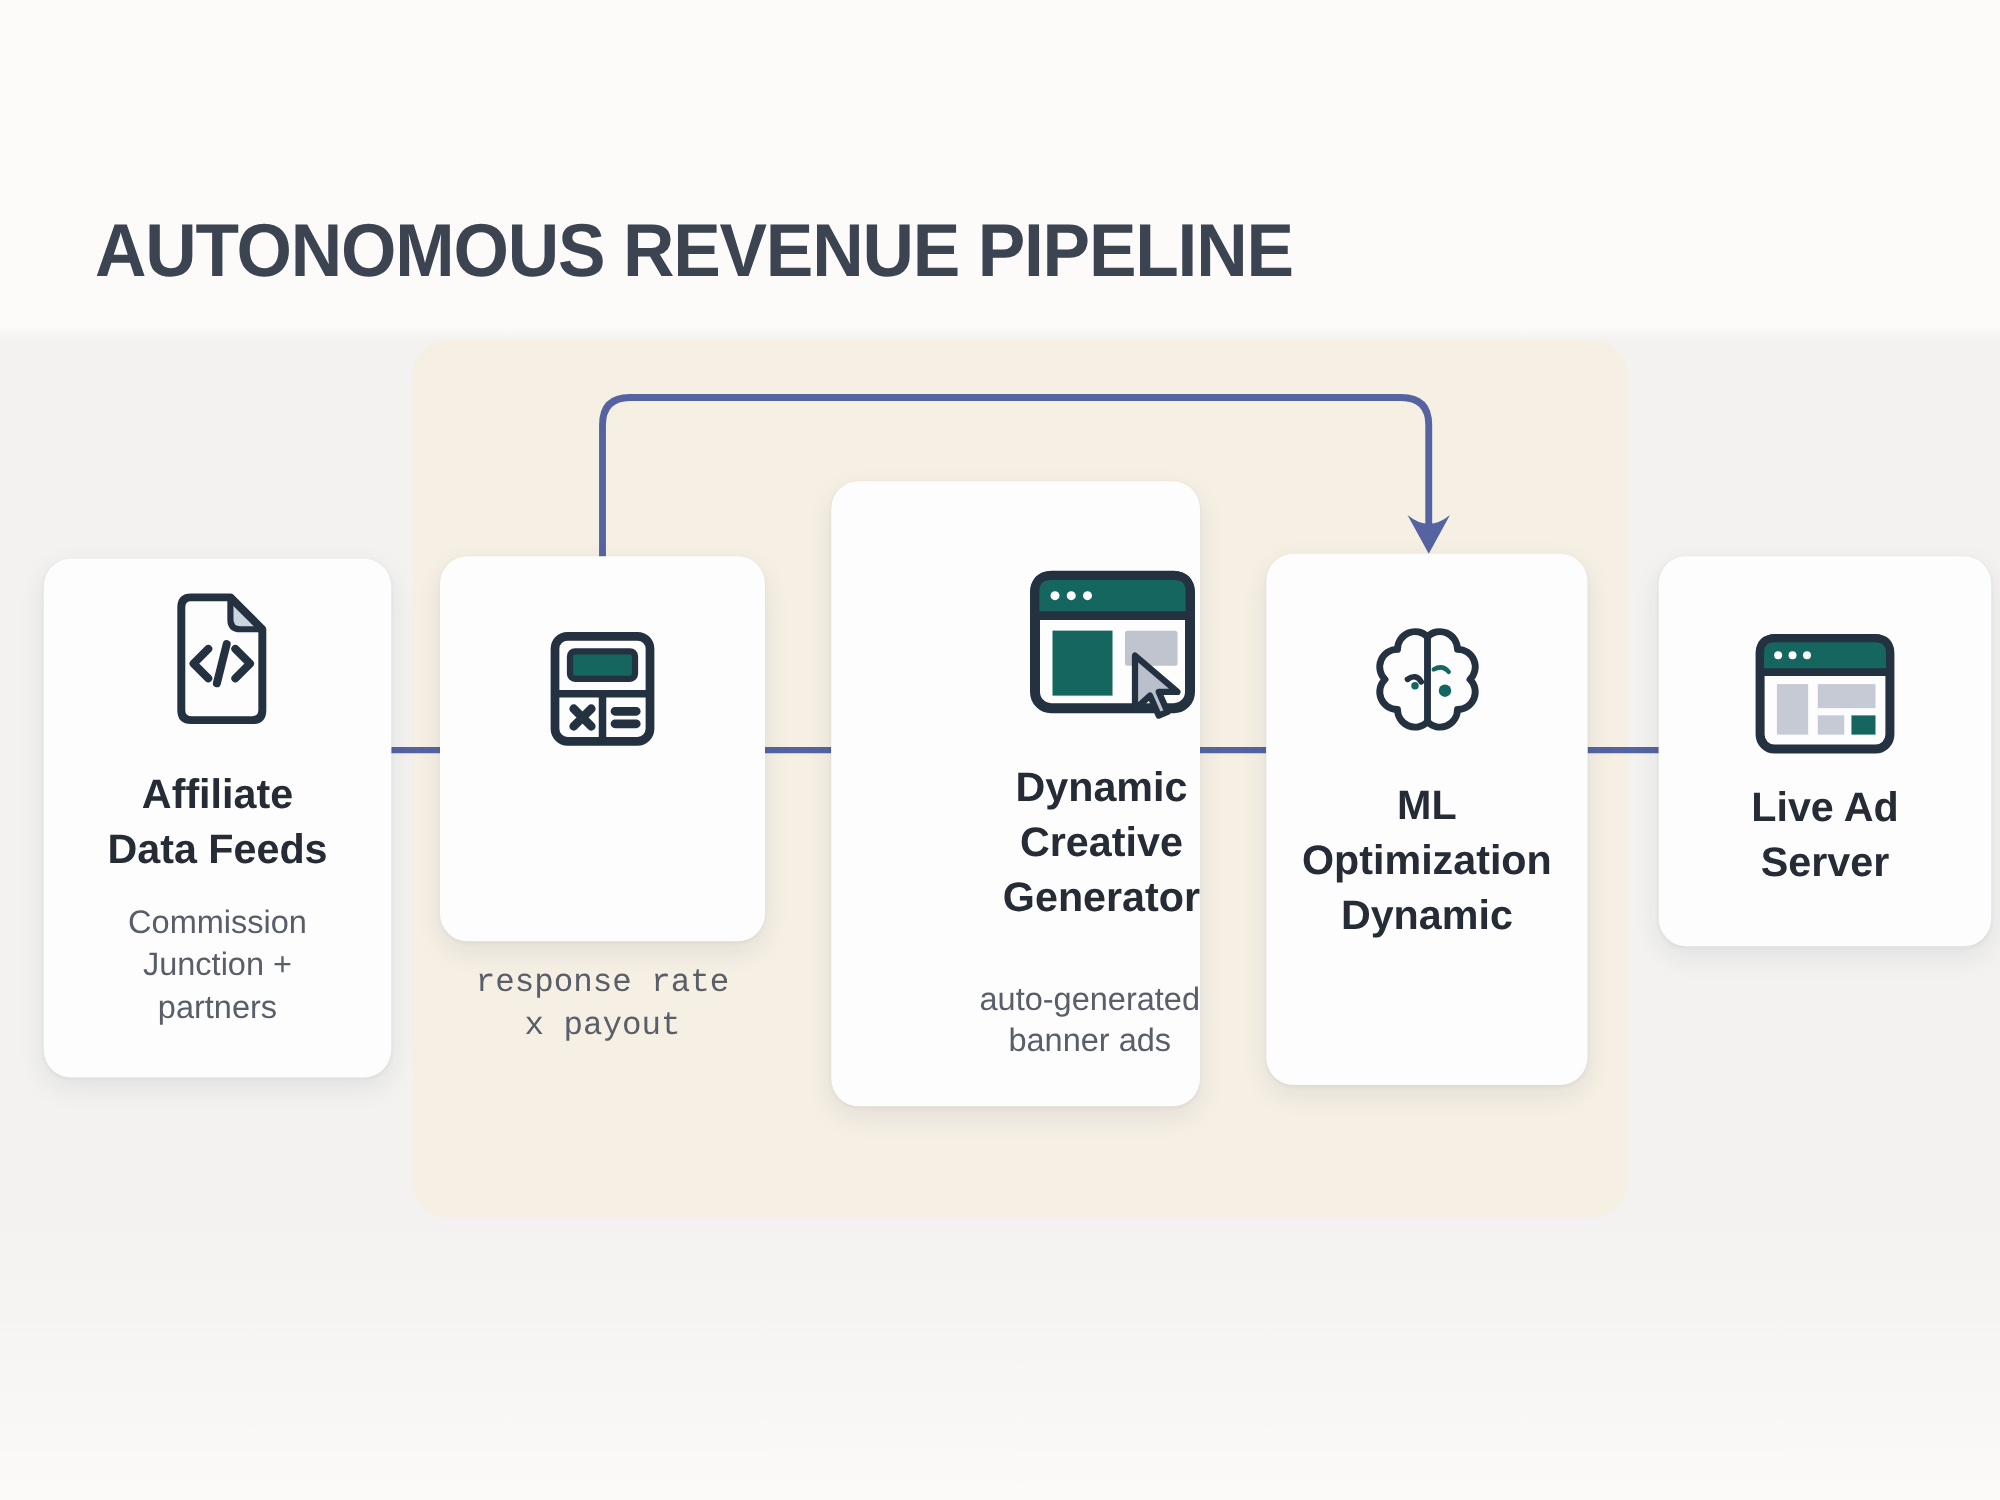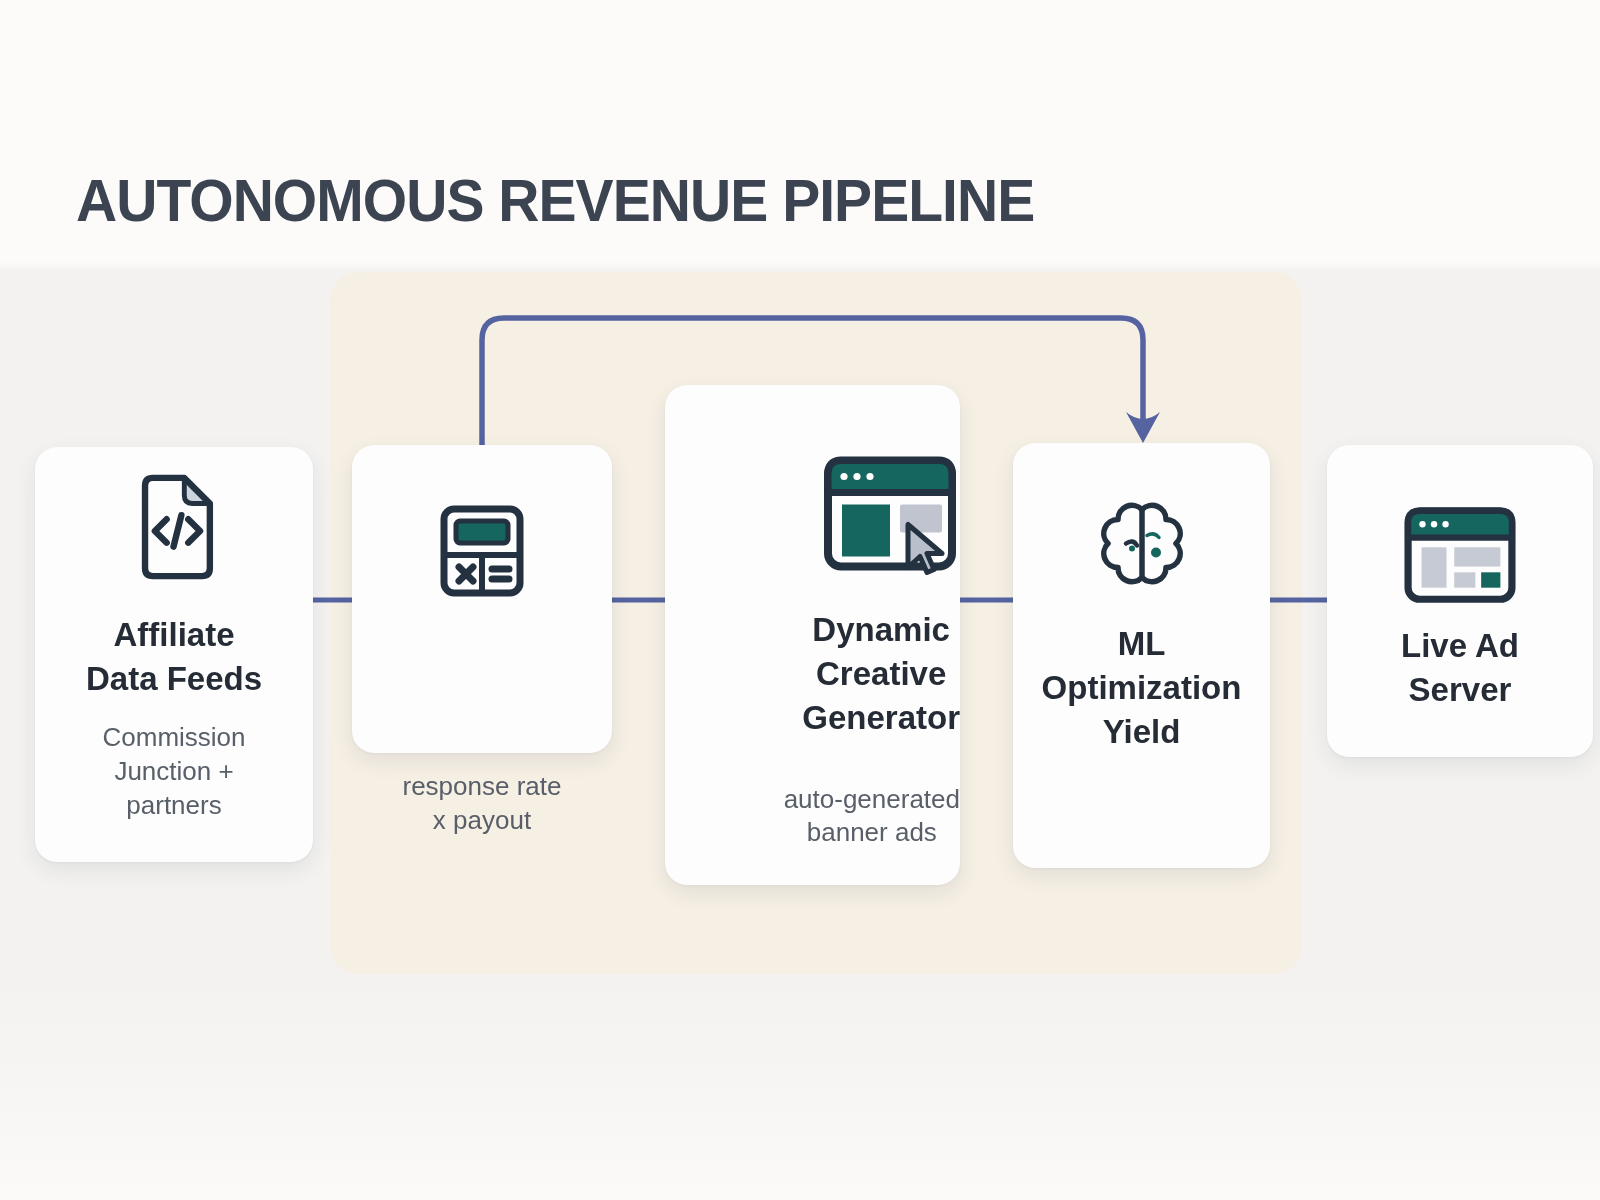--- a/index.html
+++ b/index.html
@@ -29,21 +29,21 @@
   }
   .sub, .caption{
     font-size:26px; line-height:1.3; color:#585f69;
     text-align:center; white-space:pre-line;
   }
   .caption{position:absolute;}
   .c1{left:35px;  top:447px; width:278px; height:415px; padding-top:25px;}
   .c1 .icon{width:95px;height:110px;}  .c1 .label{margin-top:31px;} .c1 .sub{margin-top:20px;}
   .c2{left:352px; top:445px; width:260px; height:308px; padding-top:56px;}
   .c2 .icon{width:100px;height:100px;} .c2 .label{margin-top:35px;}
-  .cap2{left:352px; top:770px; width:260px;}
+  .cap2{left:352px; top:770px; width:260px;font-family:Liberation Mono, monospace;}
   .c3{left:665px; top:385px; width:295px; height:500px; padding-top:63px;align-items:flex-end;}
   .c3 .icon{width:140px;height:135px;} .c3 .label{margin-top:25px;} .c3 .sub{margin-top:42px;}
   .c4{left:1013px; top:443px; width:257px; height:425px; padding-top:45px;}
   .c4 .icon{width:100px;height:107px;} .c4 .label{margin-top:27px;} .c4 .sub{margin-top:29px;}
   .c5{left:1327px; top:445px; width:266px; height:312px; padding-top:60px;}
   .c5 .icon{width:118px;height:100px;} .c5 .label{margin-top:19px;}
 </style>
 </head>
 <body>
 
@@ -112,21 +112,21 @@
     <svg class="icon" viewBox="0 0 100 100">
       <path d="M50 18 A14 14 0 0 1 74 28 A14 14 0 0 1 84 52 A14 14 0 0 1 74 76 A14 14 0 0 1 50 86 A14 14 0 0 1 26 76 A14 14 0 0 1 16 52 A14 14 0 0 1 26 28 A14 14 0 0 1 50 18 Z" fill="#fdfdfd" stroke="#233140" stroke-width="5.5" stroke-linejoin="round"></path>
       <path d="M50 18 V86" stroke="#233140" stroke-width="5.5" stroke-linecap="round"></path>
       <path d="M34 52 Q41 47 45 54" fill="none" stroke="#233140" stroke-width="4.5" stroke-linecap="round"></path>
       <path d="M55 44 Q62 40 67 46" fill="none" stroke="#15665f" stroke-width="3.5" stroke-linecap="round"></path>
       <circle cx="40" cy="57" r="3" fill="#15665f"></circle>
       <circle cx="64" cy="61" r="5" fill="#15665f"></circle>
     </svg>
     <div class="label">ML
 Optimization
-Yield</div>
+Dynamic</div>
   </div>
 
   <div class="card c5">
     <svg class="icon" viewBox="0 0 120 104">
       <rect x="6" y="6" width="108" height="92" rx="12" fill="#fdfdfd" stroke="#233140" stroke-width="7.5"></rect>
       <path d="M6 18 Q6 6 18 6 H102 Q114 6 114 18 V34 H6 Z" fill="#15665f" stroke="#233140" stroke-width="6.5"></path>
       <circle cx="21" cy="20" r="3.3" fill="#ffffff"></circle>
       <circle cx="33" cy="20" r="3.3" fill="#ffffff"></circle>
       <circle cx="45" cy="20" r="3.3" fill="#ffffff"></circle>
       <rect x="20" y="44" width="26" height="42" fill="#c6cad4"></rect>

